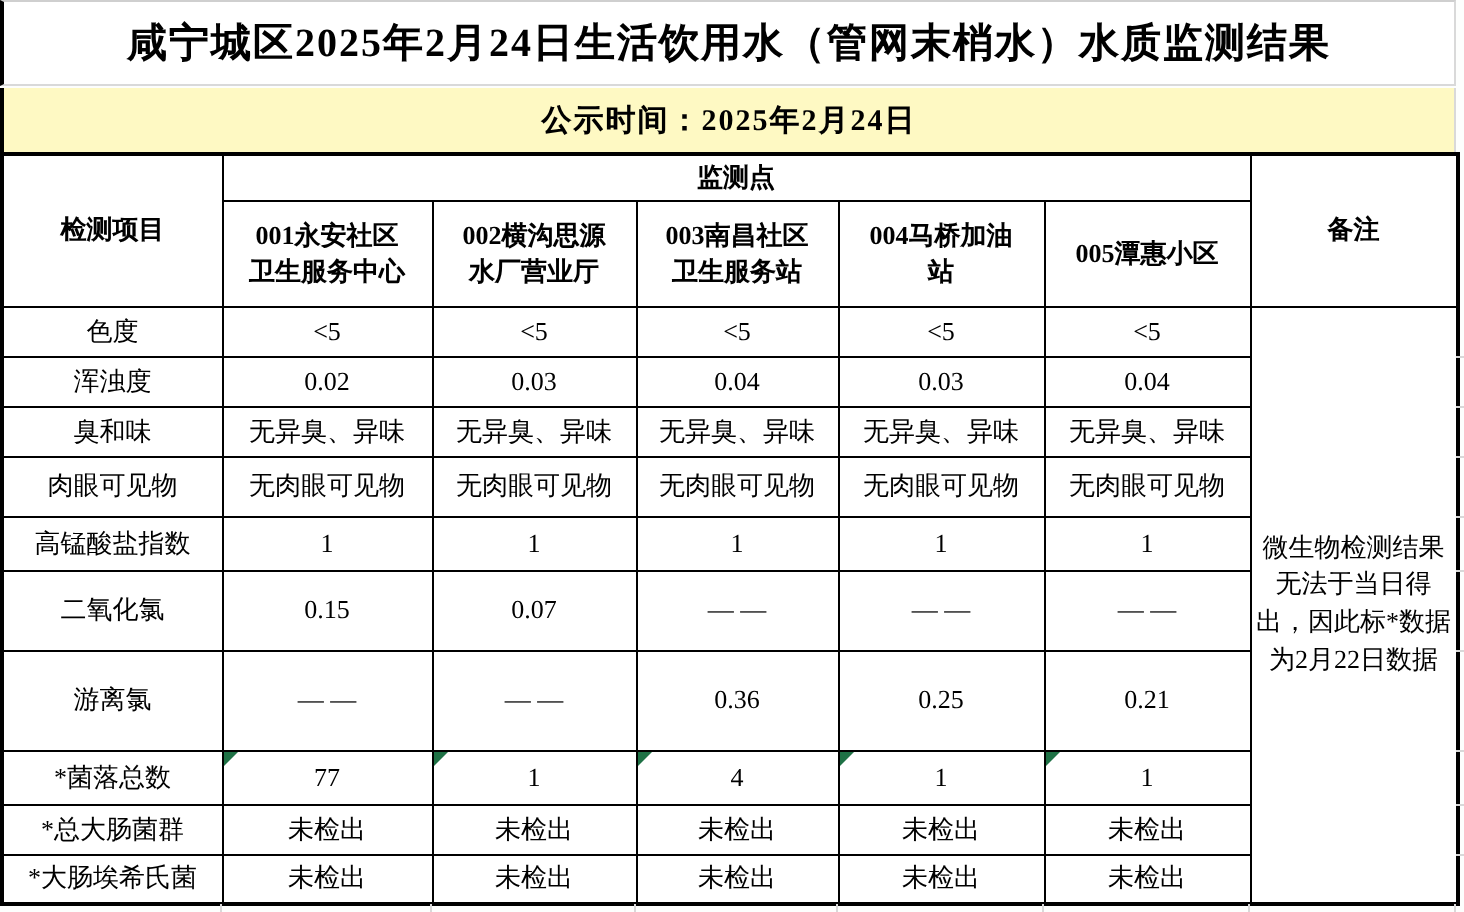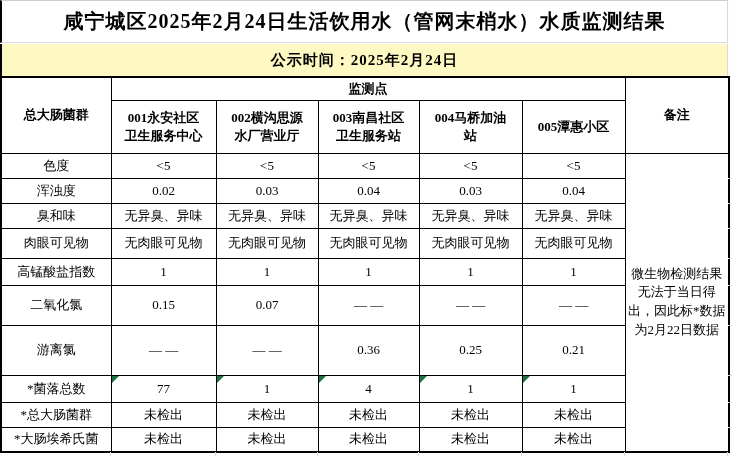--- a/index.html
+++ b/index.html
@@ -61,21 +61,21 @@
       <col style="width:110px">
         <col style="width:105px">
         <col style="width:102px">
       <col style="width:101px">
         <col style="width:103px">
         <col style="width:103px">
       <col style="width:104px">
     </colgroup>
     <tbody>
       <tr class="r23">
-        <td class="hdr" rowspan="2">总大肠菌群</td>
+        <td class="hdr" rowspan="2">检测项目</td>
         <td class="hdr" colspan="5">监测点</td>
         <td class="hdr" rowspan="2">备注</td>
       </tr>
       <tr class="r53">
         <td class="point">001永安社区
 卫生服务中心</td>
         <td class="point">002横沟思源
 水厂营业厅</td>
         <td class="point">003南昌社区
 卫生服务站</td>

